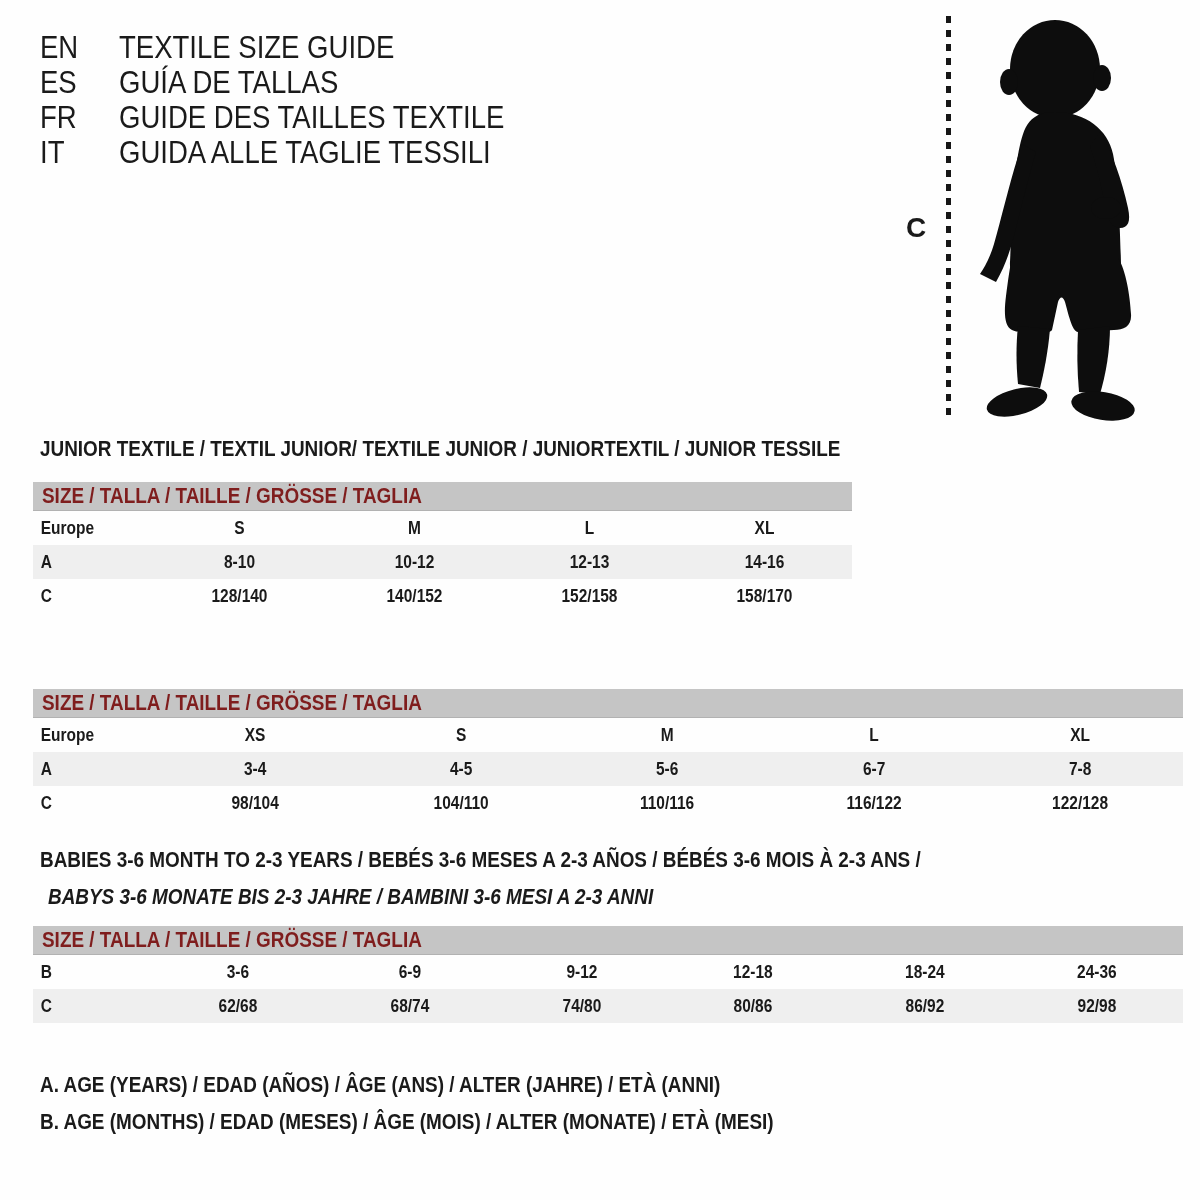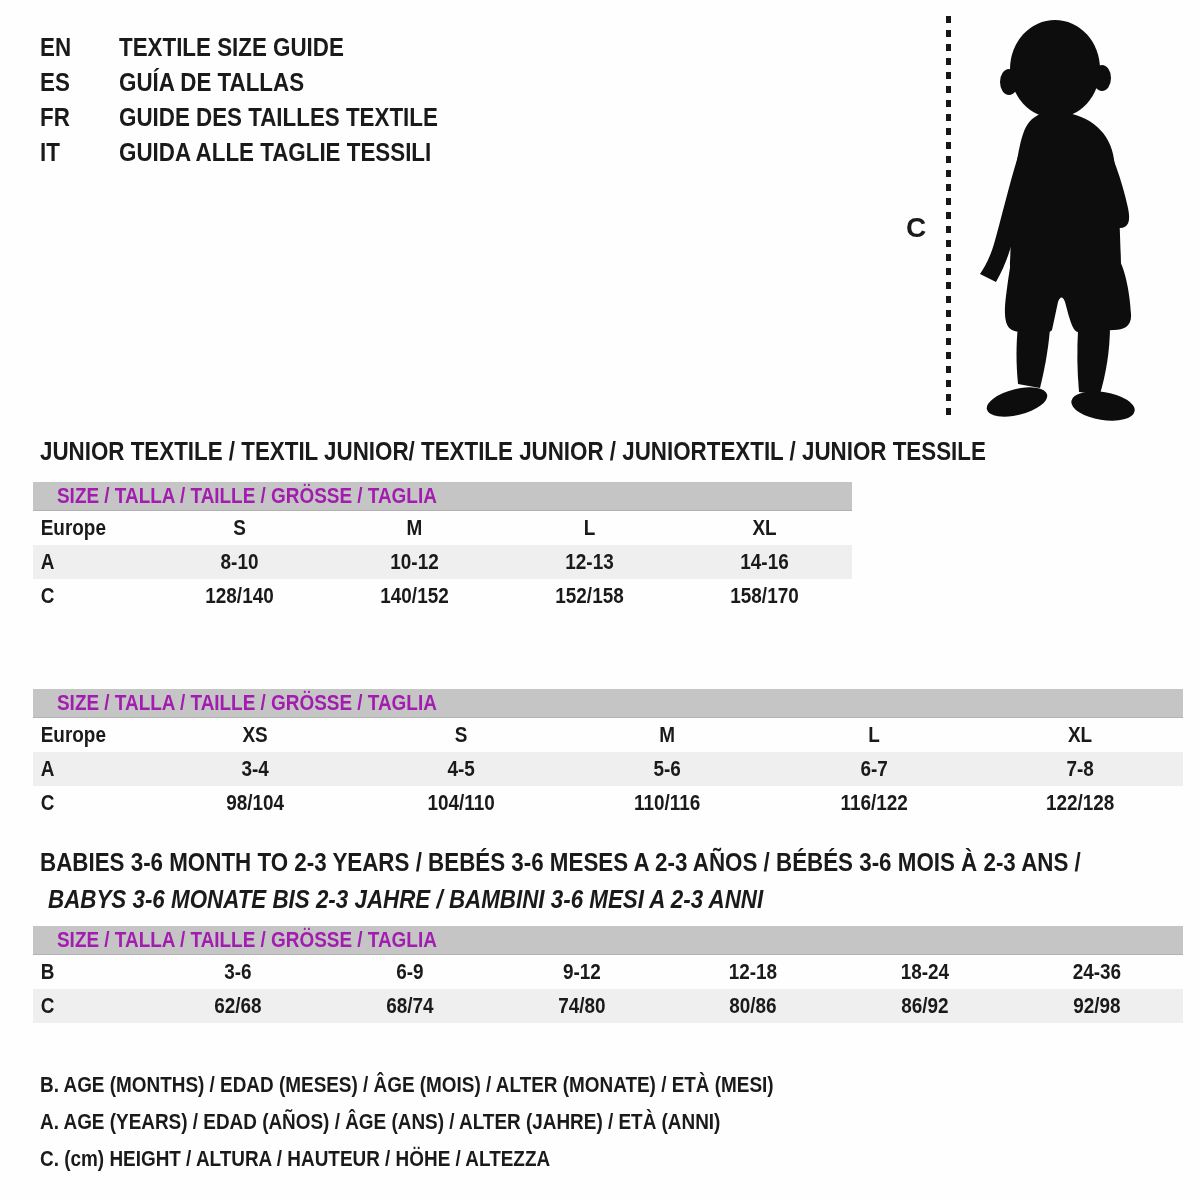--- a/index.html
+++ b/index.html
@@ -14,48 +14,48 @@
   }
   
   .cnd {
     display: inline-block;
     transform: scaleX(0.86);
     transform-origin: 0 50%;
     white-space: nowrap;
   }
   
   .lang-list { position: absolute; left: 40px; top: 30px; }
-  .lang-row { display: flex; height: 35px; align-items: center; font-weight: 700; font-size: 26px; }
+  .lang-row { display: flex; height: 35px; align-items: center; font-weight: 400; font-size: 32px; }
   .lang-code { width: 79px; flex: none; }
   
   .height-line {
     position: absolute; left: 946px; top: 16px; width: 5px; height: 400px;
     background: repeating-linear-gradient(to bottom, #161616 0 7px, transparent 7px 14px);
   }
   .height-label { position: absolute; left: 906px; top: 212px; font-weight: 700; font-size: 28px; }
   .baby-svg { position: absolute; left: 960px; top: 12px; }
   
-  .sec-title { position: absolute; font-weight: 700; font-size: 26px; white-space: nowrap; }
+  .sec-title { position: absolute; font-weight: 700; font-size: 22px; white-space: nowrap; }
   #junior-title   { left: 40px; top: 436px; }
   #children-title { left: 40px; top: 643px; }
   #babies-title1  { left: 40px; top: 847px; text-decoration: underline; }
   #babies-title2  { left: 48px; top: 884px; font-style: italic; }
   .sub-sm { font-size: 0.6em; vertical-align: -0.28em; }
   
   .size-table { position: absolute; left: 33px; }
   #junior-table   { top: 482px; width: 819px; }
   #children-table { top: 689px; width: 1150px; }
   #babies-table   { top: 926px; width: 1150px; }
   .thead {
     height: 29px; background: #c5c5c5; display: flex; align-items: center;
-    padding-left: 24px; box-sizing: border-box;
-    font-weight: 700; font-size: 22px; color: #a21caf;
+    padding-left: 9px; box-sizing: border-box;
+    font-weight: 700; font-size: 22px; color: #7f1d1d;
     border-bottom: 1px solid #b2b2b2;
   }
-  .trow { height: 34px; display: flex; align-items: center; font-weight: 700; font-size: 22px; }
+  .trow { height: 34px; display: flex; align-items: center; font-weight: 700; font-size: 18px; }
   .trow .label { width: 110px; flex: none; padding-left: 9px; transform: scaleX(0.86); transform-origin: 0 50%; white-space: nowrap; }
   .trow .cell  { flex: 1; text-align: center; transform: scaleX(0.86); white-space: nowrap; }
   .row-alt { background: #efefef; }
   
   .legend { position: absolute; left: 40px; top: 1066px; }
   .legend-line { height: 37px; display: flex; align-items: center; font-weight: 700; font-size: 22px; }
 </style>
 </head>
 <body>
 
@@ -184,23 +184,20 @@
       <span class="cell">68/74</span>
       <span class="cell">74/80</span>
       <span class="cell">80/86</span>
       <span class="cell">86/92</span>
       <span class="cell">92/98</span>
     </div>
   </div>
 
   <div class="legend">
     <div class="legend-line">
+      <span class="cnd">A. AGE (YEARS) / EDAD (AÑOS) / ÂGE (ANS) / ALTER (JAHRE) / ETÀ (ANNI)</span>
+    </div>
+    <div class="legend-line">
       <span class="cnd">B. AGE (MONTHS) / EDAD (MESES) / ÂGE (MOIS) / ALTER (MONATE) / ETÀ (MESI)</span>
     </div>
-    <div class="legend-line">
-      <span class="cnd">A. AGE (YEARS) / EDAD (AÑOS) / ÂGE (ANS) / ALTER (JAHRE) / ETÀ (ANNI)</span>
-    </div>
-    <div class="legend-line">
-      <span class="cnd">C. (cm) HEIGHT / ALTURA / HAUTEUR / HÖHE / ALTEZZA</span>
-    </div>
   </div>
 
 </div>
 
 </body></html>

